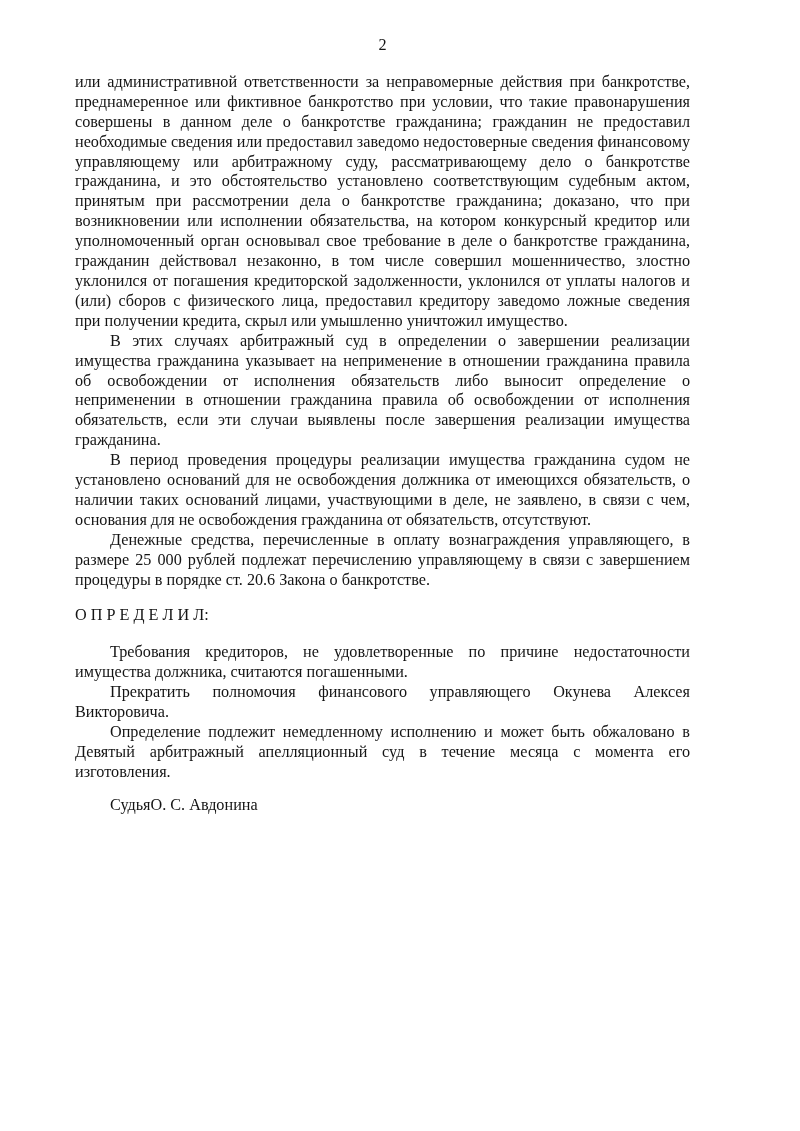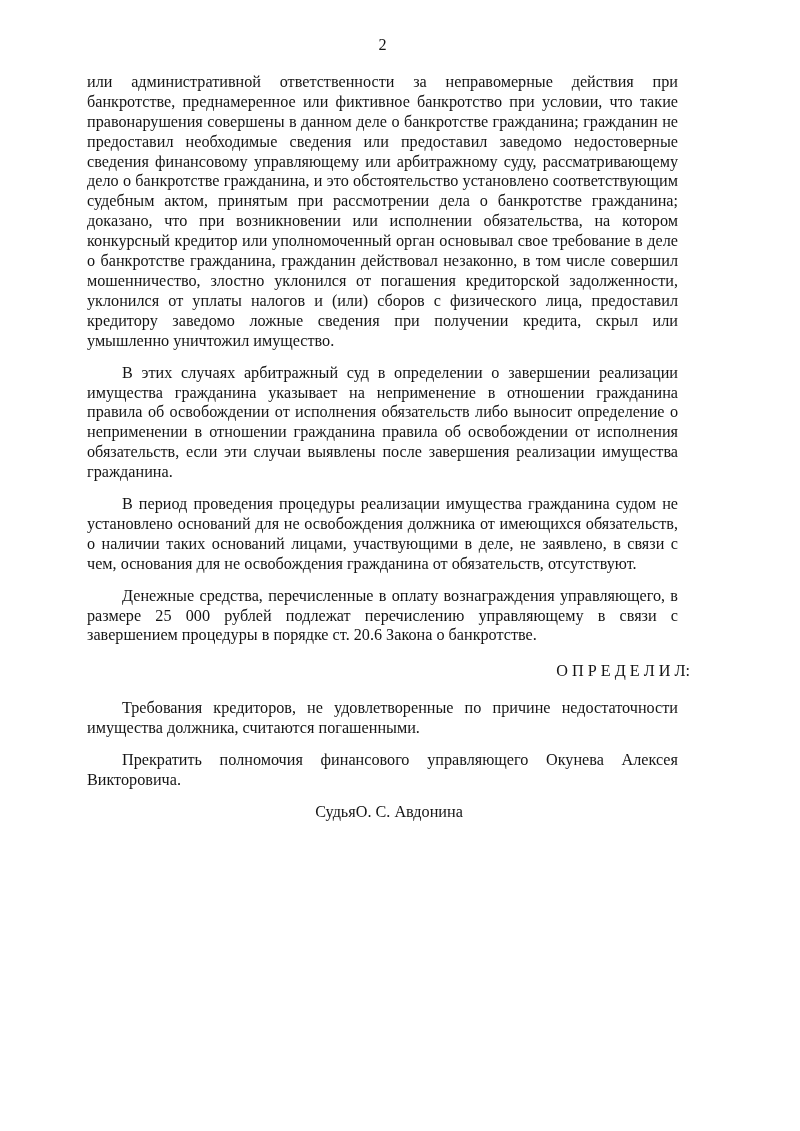--- a/index.html
+++ b/index.html
@@ -15,50 +15,52 @@
     font-size: 16.2px;
     line-height: 19.9px;
     color: #141414;
     overflow: hidden;
   }
   .page-number {
     text-align: center;
     margin: 0 0 17px 0;
   }
   .doc-body p {
-    margin: 12px;
+    margin: 0;
     text-align: justify;
   }
   .doc-body p.p-plain { text-indent: 0; }
   .doc-body p.p-indent { text-indent: 35px; }
   .doc-body p.p-heading {
-    text-align: right;
+    text-align: left;
     text-indent: 0;
     margin: 16px 0 17px 0;
   }
   .sig-row {
     display: flex;
-    justify-content: center;
+    justify-content: flex-start;
+    margin-top: 13px;
   }
   .sig-role { margin-left: 35px; }
   .sig-name { margin-right: 22px; }
 </style>
 </head>
 <body>
 
 <div class="page">
   <div class="page-number">2</div>
 
   <div class="doc-body">
       <p class="p-plain">или административной ответственности за неправомерные действия при банкротстве, преднамеренное или фиктивное банкротство при условии, что такие правонарушения совершены в данном деле о банкротстве гражданина; гражданин не предоставил необходимые сведения или предоставил заведомо недостоверные сведения финансовому управляющему или арбитражному суду, рассматривающему дело о банкротстве гражданина, и это обстоятельство установлено соответствующим судебным актом, принятым при рассмотрении дела о банкротстве гражданина; доказано, что при возникновении или исполнении обязательства, на котором конкурсный кредитор или уполномоченный орган основывал свое требование в деле о банкротстве гражданина, гражданин действовал незаконно, в том числе совершил мошенничество, злостно уклонился от погашения кредиторской задолженности, уклонился от уплаты налогов и (или) сборов с физического лица, предоставил кредитору заведомо ложные сведения при получении кредита, скрыл или умышленно уничтожил имущество.</p>
       <p class="p-indent">В этих случаях арбитражный суд в определении о завершении реализации имущества гражданина указывает на неприменение в отношении гражданина правила об освобождении от исполнения обязательств либо выносит определение о неприменении в отношении гражданина правила об освобождении от исполнения обязательств, если эти случаи выявлены после завершения реализации имущества гражданина.</p>
       <p class="p-indent">В период проведения процедуры реализации имущества гражданина судом не установлено оснований для не освобождения должника от имеющихся обязательств, о наличии таких оснований лицами, участвующими в деле, не заявлено, в связи с чем, основания для не освобождения гражданина от обязательств, отсутствуют.</p>
       <p class="p-indent">Денежные средства, перечисленные в оплату вознаграждения управляющего, в размере 25 000 рублей подлежат перечислению управляющему в связи с завершением процедуры в порядке ст. 20.6 Закона о банкротстве.</p>
       <p class="p-heading">О П Р Е Д Е Л И Л:</p>
       <p class="p-indent">Требования кредиторов, не удовлетворенные по причине недостаточности имущества должника, считаются погашенными.</p>
       <p class="p-indent">Прекратить полномочия финансового управляющего Окунева Алексея Викторовича.</p>
+      <p class="p-indent">Определение подлежит немедленному исполнению и может быть обжаловано в Девятый арбитражный апелляционный суд в течение месяца с момента его изготовления.</p>
     </div>
 
   <div class="sig-row">
     <span class="sig-role">Судья</span>
     <span class="sig-name">О. С. Авдонина</span>
   </div>
 </div>
 
 </body></html>

